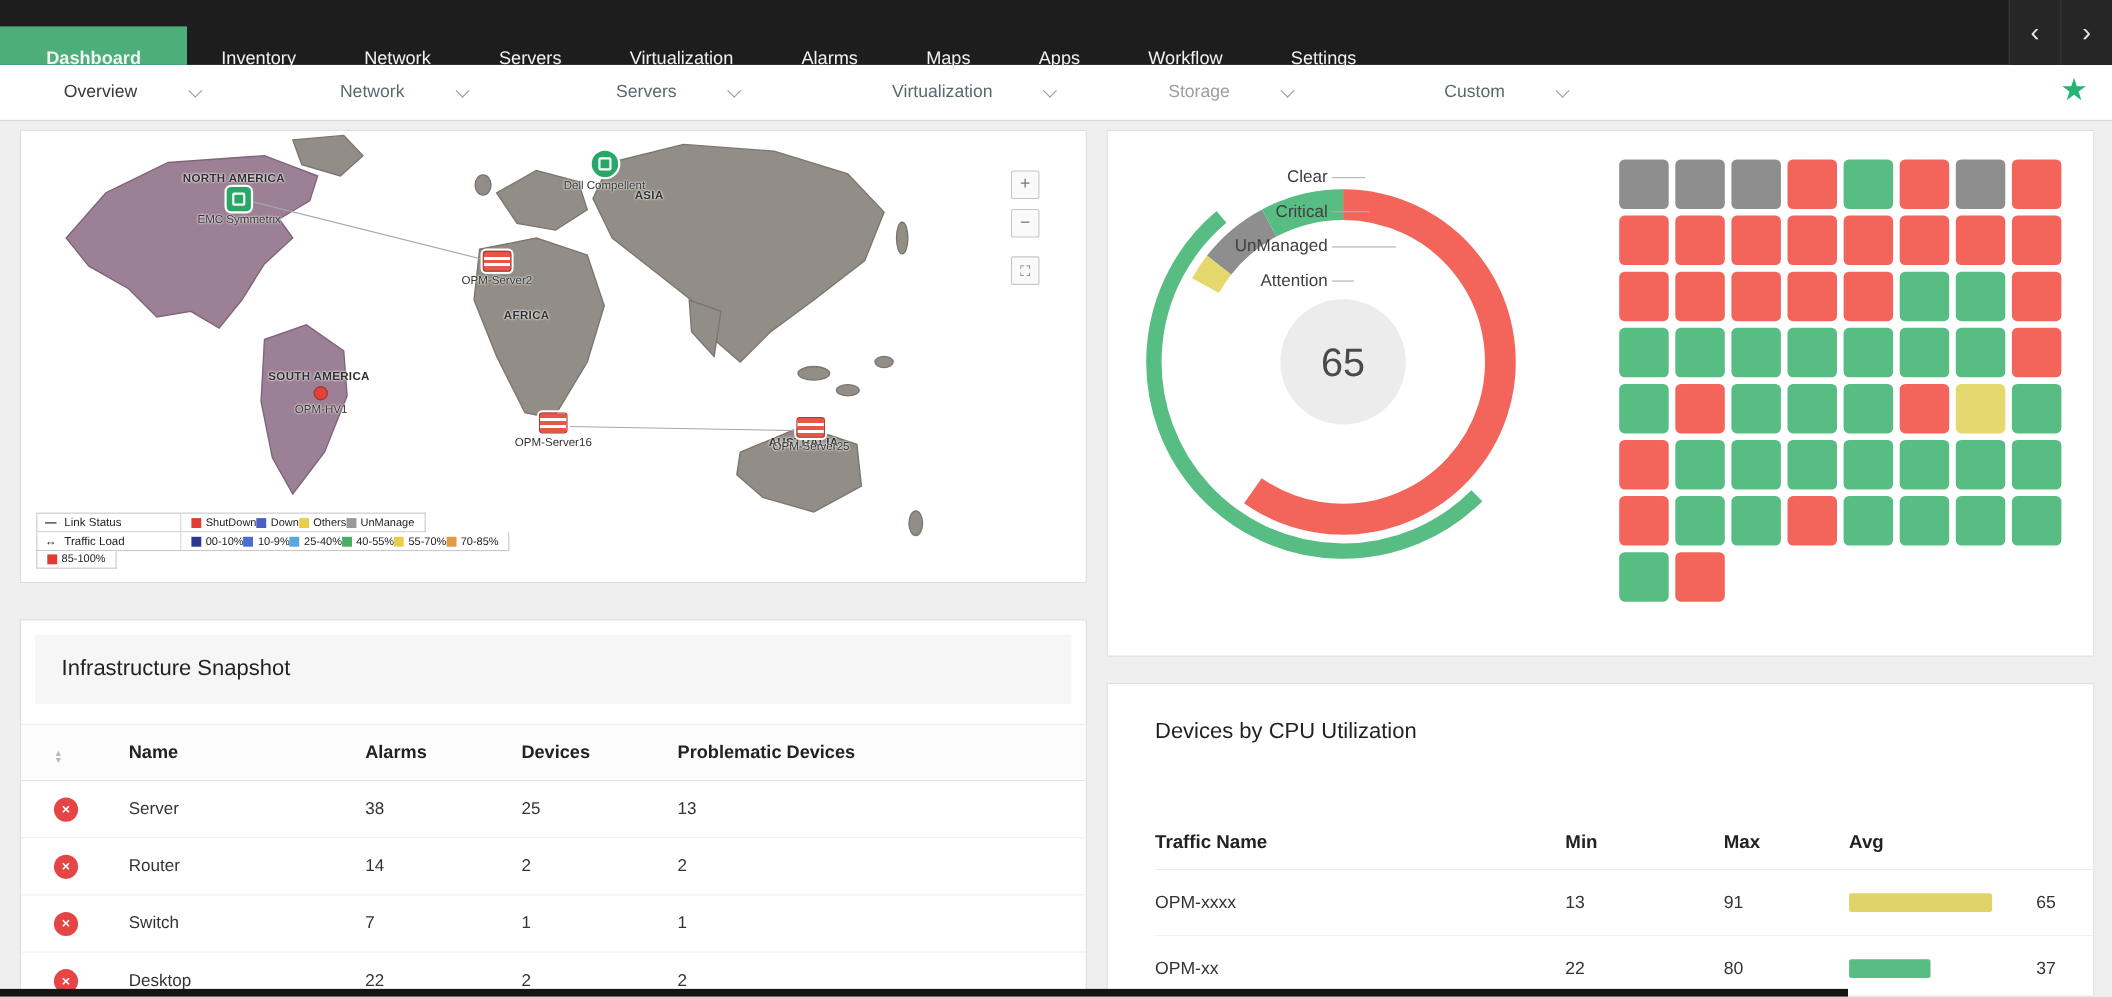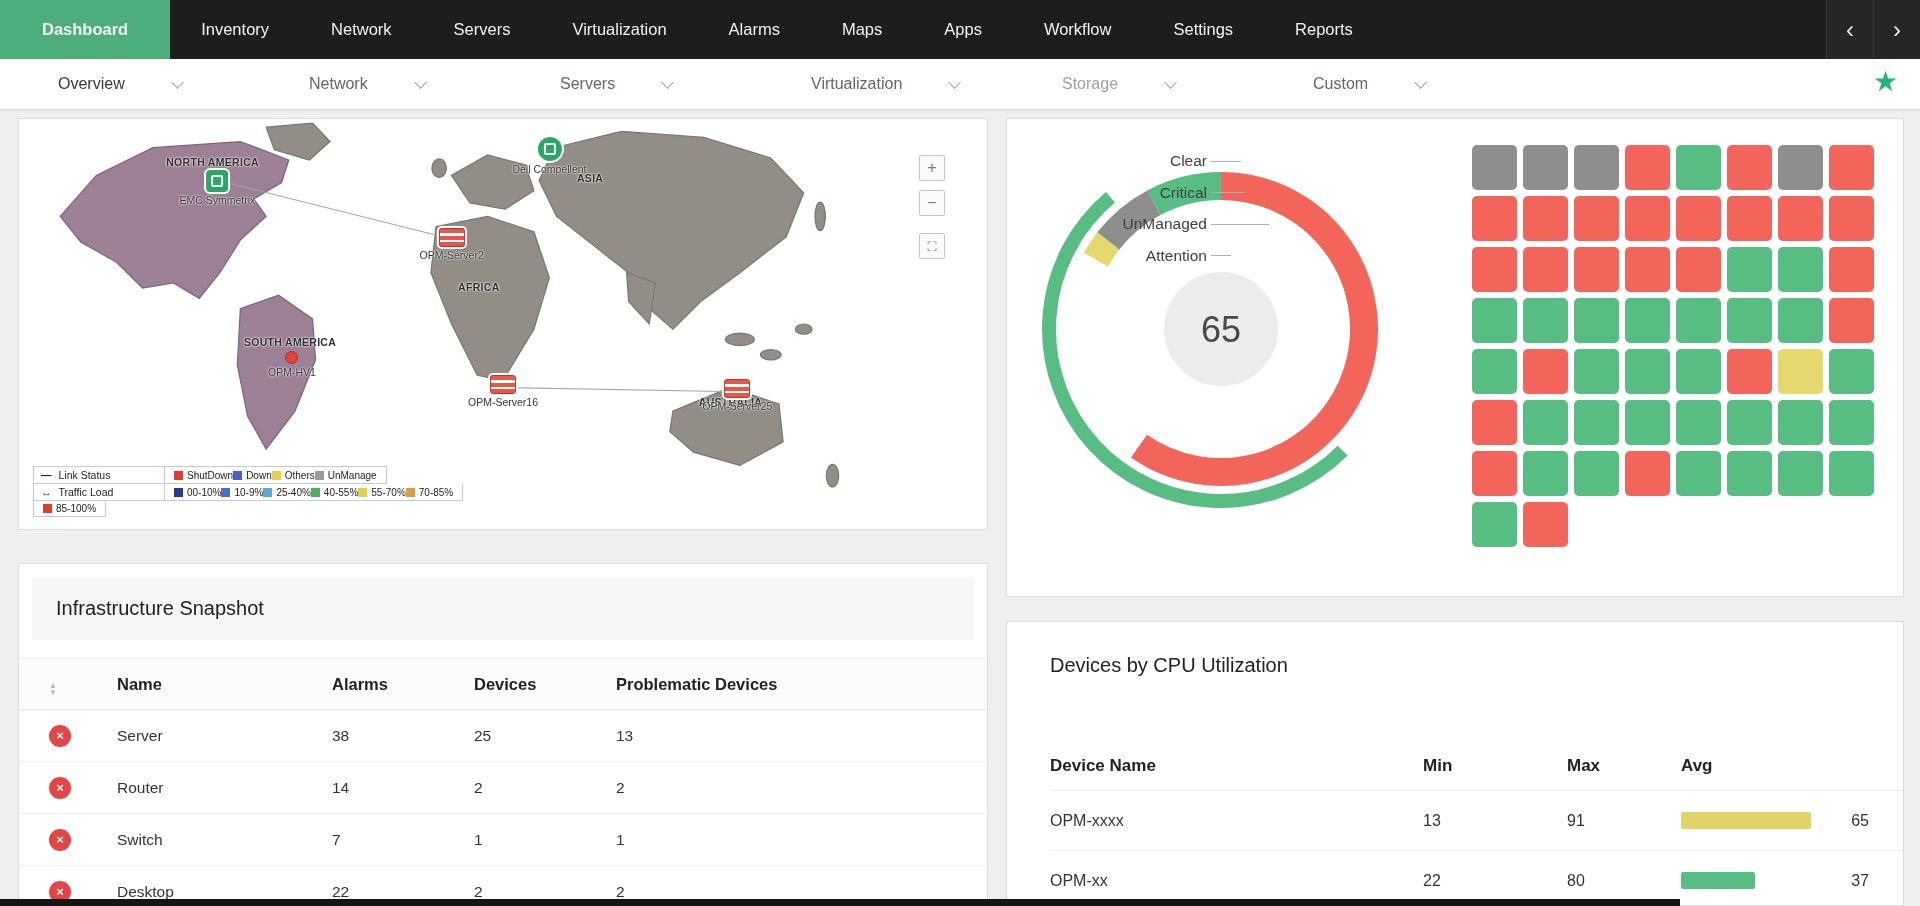--- a/index.html
+++ b/index.html
@@ -1,20 +1,20 @@
 <!DOCTYPE html>
 <html><head>
 <meta charset="utf-8">
 <style>
   *{margin:0;padding:0;box-sizing:border-box;}
   html,body{width:1920px;height:906px;overflow:hidden;background:#ececec;font-family:"Liberation Sans",sans-serif;}
 
   
   .topnav{position:absolute;top:0;left:0;width:1920px;height:59px;background:#1d1d1d;display:flex;z-index:20;}
-  .topnav-items{display:flex;flex:1;}
+  .topnav-items{display:flex;flex:1;margin-top:24px;}
   .topnav-item{color:#f2f2f2;font-size:16.5px;line-height:59px;padding:0 31px;cursor:pointer;white-space:nowrap;}
   .topnav-item.active{background:#4dae7c;font-weight:bold;padding:0 42px;}
   .topnav-arrows{display:flex;}
   .arrow-btn{width:47px;height:59px;background:#262626;color:#e8e8e8;font-size:24px;border:none;border-left:1px solid #3a3a3a;cursor:pointer;font-family:inherit;}
 
   
   .subnav{position:absolute;top:59px;left:0;width:1920px;height:51px;background:#fff;border-bottom:1px solid #d9d9d9;display:flex;align-items:center;padding-left:58px;z-index:19;box-shadow:0 1px 2px rgba(0,0,0,.05);}
   .subnav-item{display:inline-flex;align-items:center;width:251px;font-size:16px;color:#5d686c;cursor:pointer;white-space:nowrap;}
   .subnav-item.selected .lbl{color:#383838;}
   .subnav-item.muted .lbl{color:#9aa0a3;}
@@ -97,21 +97,20 @@
       <div class="topnav-item active">Dashboard</div>
       <div class="topnav-item">Inventory</div>
       <div class="topnav-item">Network</div>
       <div class="topnav-item">Servers</div>
       <div class="topnav-item">Virtualization</div>
       <div class="topnav-item">Alarms</div>
       <div class="topnav-item">Maps</div>
       <div class="topnav-item">Apps</div>
       <div class="topnav-item">Workflow</div>
       <div class="topnav-item">Settings</div>
-      <div class="topnav-item">Reports</div>
     </div>
   <div class="topnav-arrows">
     <button class="arrow-btn">‹</button>
     <button class="arrow-btn">›</button>
   </div>
 </header>
 
 <nav class="subnav">
   <div id="subnavItems"><div class="subnav-item selected">
         <span class="lbl">Overview</span>
@@ -392,21 +391,21 @@
           <div class="hm" style="background: rgb(243, 101, 91);"></div>
         </div>
     </section>
 
     <section class="panel cpu-panel">
       <div class="cpu-band">
         <h2>Devices by CPU Utilization</h2>
       </div>
       <div class="cpu-table">
         <div class="cpu-grid cpu-head" id="cpuHead">
-            <div class="cell">Device Name</div>
+            <div class="cell">Traffic Name</div>
             <div class="cell">Min</div>
             <div class="cell">Max</div>
             <div class="cell">Avg</div>
           </div>
         <div id="cpuBody">
             <div class="cpu-grid cpu-row">
               <div class="cell">OPM-xxxx</div>
               <div class="cell">13</div>
               <div class="cell">91</div>
               <div class="cell avg-cell">

